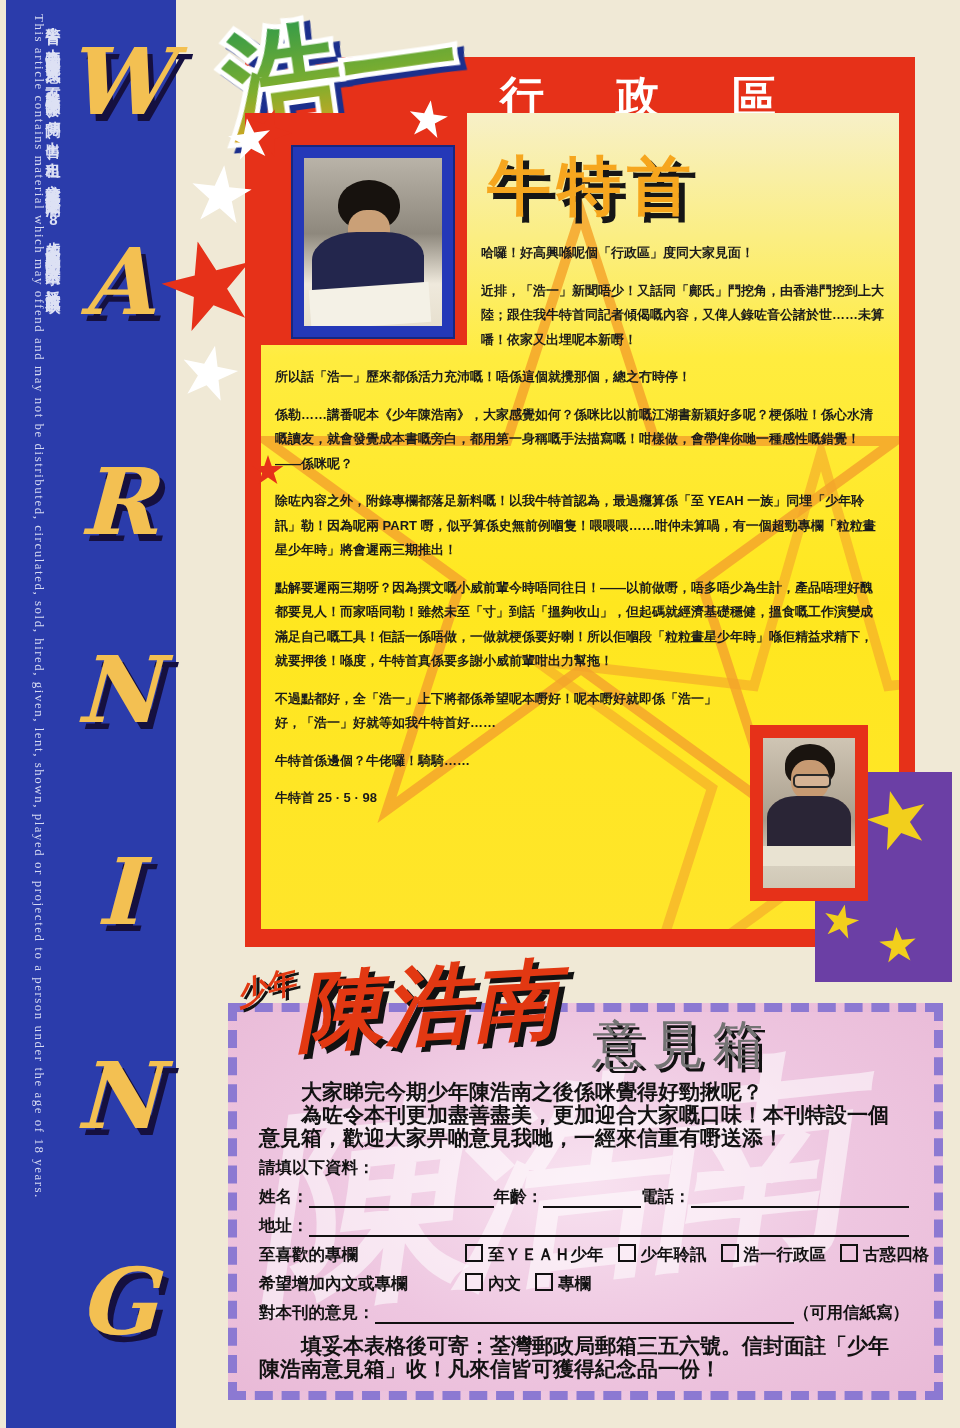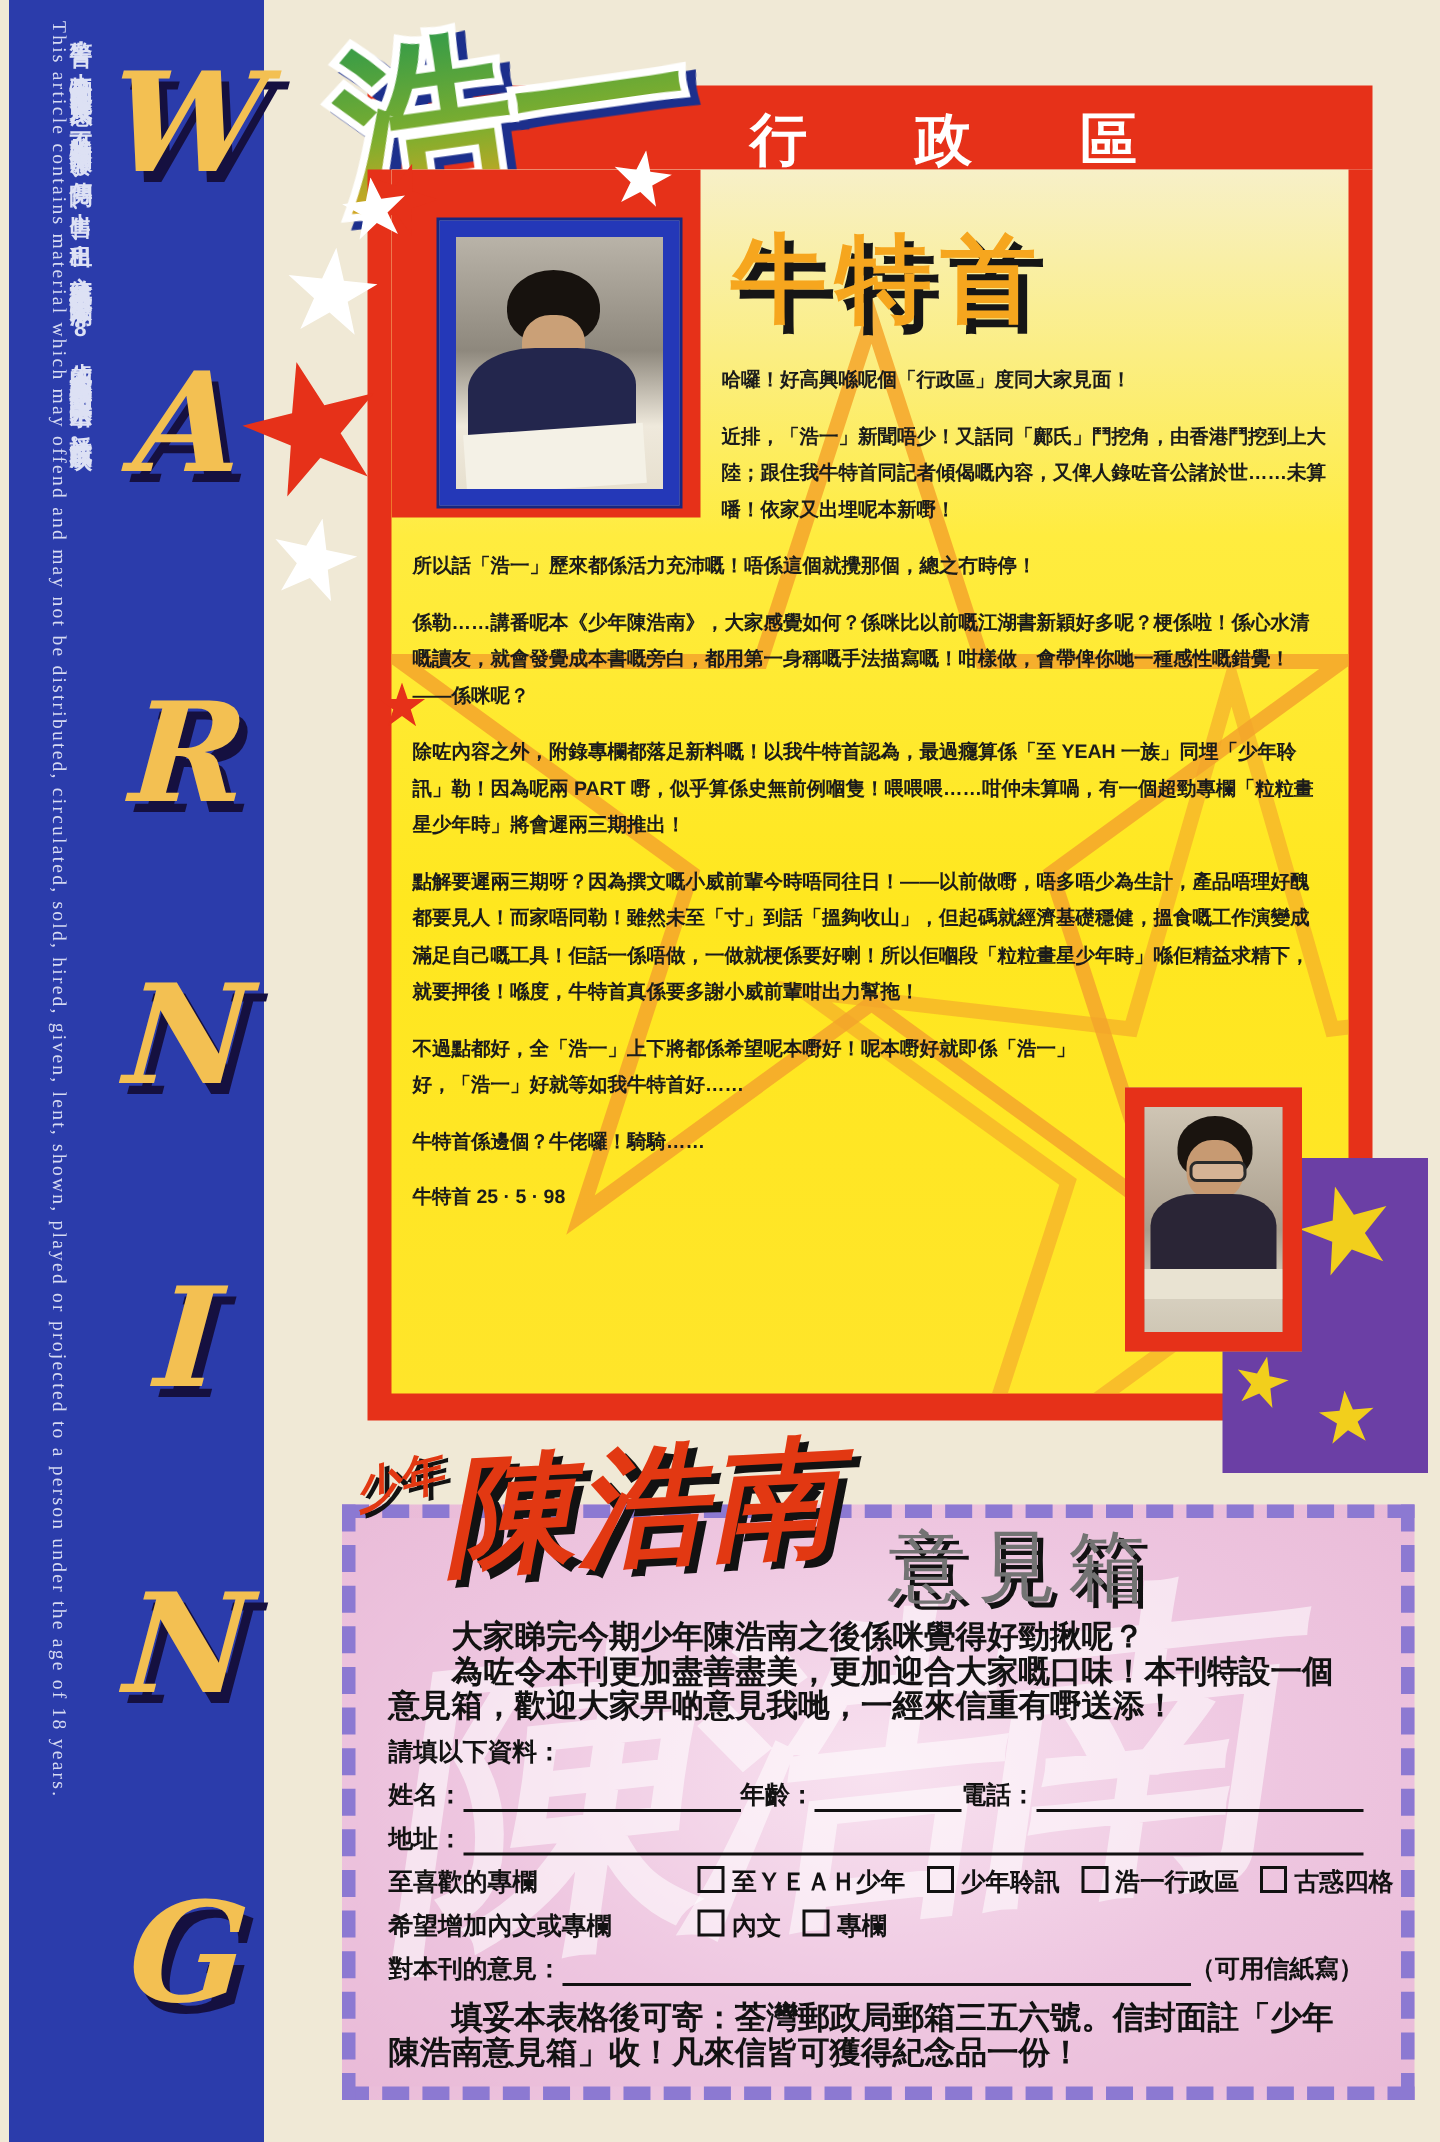--- a/index.html
+++ b/index.html
@@ -13,21 +13,21 @@
            font-size:15px;font-weight:700;color:#dde1f4;letter-spacing:2px;line-height:30px;}
   .warn-en{position:absolute;left:27px;top:14px;height:1400px;width:14px;
            writing-mode:vertical-rl;font-family:"Liberation Serif",serif;
            font-size:13px;letter-spacing:1.5px;color:#d6daf2;}
   .warn-letter{position:absolute;left:68px;width:104px;text-align:center;
            font-family:"DejaVu Serif",serif;font-style:italic;font-weight:900;
            font-size:92px;color:#f3c052;text-shadow:6px 7px 0 #151040;transform:skew(-4deg);}
 
   
   .band{position:absolute;left:245px;top:57px;width:670px;height:56px;background:#e63119;}
-  .band-title{position:absolute;left:255px;top:11px;font-size:38px;font-weight:700;
+  .band-title{position:absolute;left:255px;top:11px;font-size:44px;font-weight:700;
               color:#ffffff;letter-spacing:72px;white-space:nowrap;}
   .logo-svg{position:absolute;left:212px;top:-6px;}
 
   
   .redbox{position:absolute;left:245px;top:113px;width:670px;height:834px;background:#e63119;}
   .yellow{position:absolute;left:16px;top:0;width:638px;height:816px;overflow:hidden;
           background:linear-gradient(180deg,#f7f0c8 0%,#ffec3f 30%,#ffe71f 60%,#ffe52a 100%);}
   .red-patch{position:absolute;left:0;top:0;width:206px;height:232px;background:#e63119;}
   .photo-frame-blue{position:absolute;left:32px;top:34px;width:138px;height:168px;
           border:11px solid #2438b8;background:#9aa0a2;overflow:hidden;box-shadow:0 0 0 2px #18277e;}

